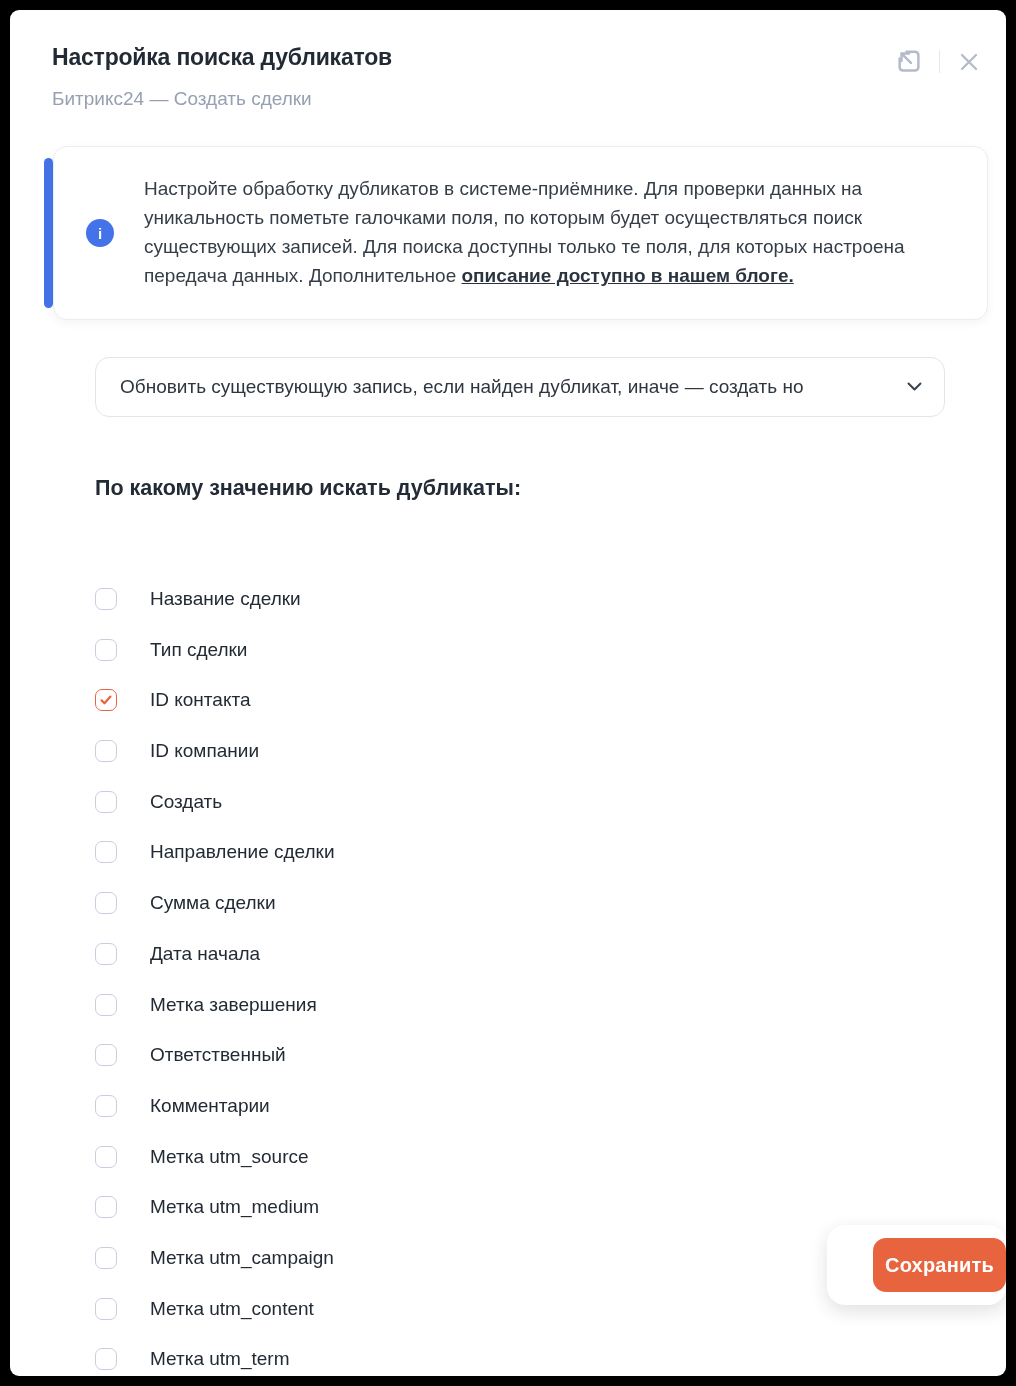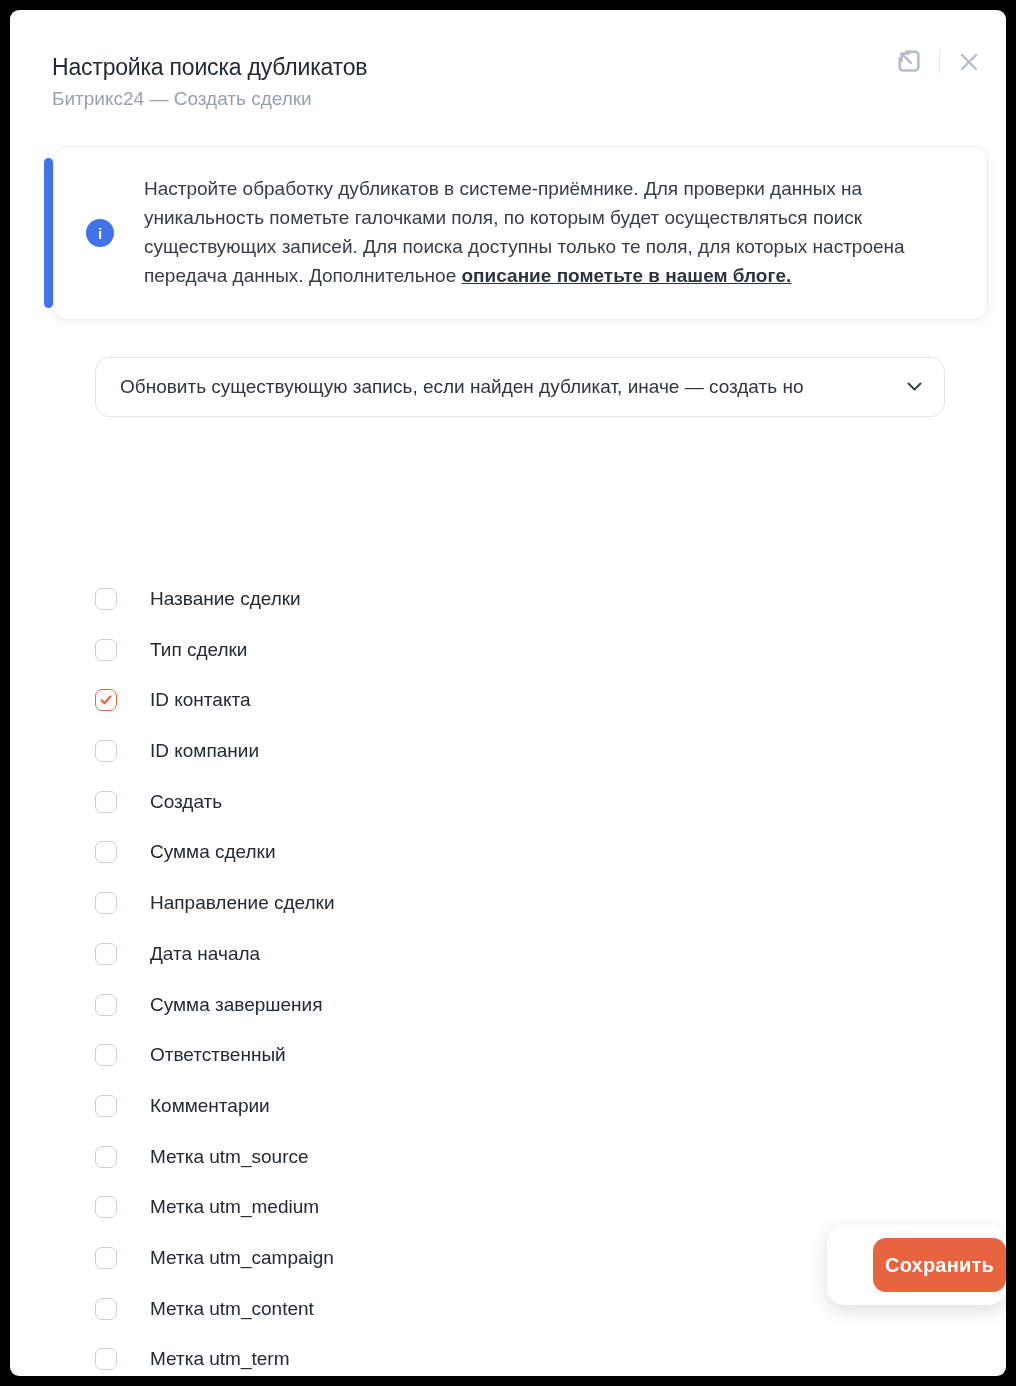--- a/index.html
+++ b/index.html
@@ -11,22 +11,22 @@
     overflow:hidden;
   }
   .modal{
     position:absolute;left:10px;top:10px;
     width:996px;height:1366px;
     background:#fff;border-radius:9px;
     overflow:hidden;
   }
   
   .title{
-    position:absolute;left:42px;top:44px;
-    font-size:23px;font-weight:normal;color:#222b35;letter-spacing:-0.2px;
+    position:absolute;left:42px;top:34px;
+    font-size:23px;font-weight:bold;color:#222b35;letter-spacing:-0.2px;
   }
   .subtitle{
     position:absolute;left:42px;top:78px;
     font-size:19px;color:#96a0b2;
   }
   .hdr-popup{position:absolute;left:884px;top:36px;width:30px;height:30px;cursor:pointer;}
   .hdr-divider{position:absolute;left:929px;top:40px;width:1px;height:23px;background:#e4e7ec;}
   .hdr-close{position:absolute;left:945px;top:38px;width:28px;height:28px;cursor:pointer;}
   
   .info-bar{
@@ -125,32 +125,33 @@
   <div class="hdr-divider"></div>
   <div class="hdr-close">
     <svg width="28" height="28" viewBox="0 0 24 24" fill="none" stroke="#b4bbc9" stroke-width="2" stroke-linecap="round">
       <path d="M6 6 L18 18 M18 6 L6 18"></path>
     </svg>
   </div>
 
   <div class="info-bar"></div>
   <div class="info-card">
     <div class="info-icon">i</div>
-    <div class="info-text"><span>Настройте обработку дубликатов в системе-приёмнике. Для проверки данных на уникальность пометьте галочками поля, по которым будет осуществляться поиск существующих записей. Для поиска доступны только те поля, для которых настроена передача данных. Дополнительное </span><a>описание пометьте в нашем блоге.</a></div>
+    <div class="info-text"><span>Настройте обработку дубликатов в системе-приёмнике. Для проверки данных на уникальность пометьте галочками поля, по которым будет осуществляться поиск существующих записей. Для поиска доступны только те поля, для которых настроена передача данных. Дополнительное </span><a>описание доступно в нашем блоге.</a></div>
   </div>
 
   <div class="dropdown">
     <div class="dropdown-value">Обновить существующую запись, если найден дубликат, иначе — создать но</div>
     <div class="dropdown-chevron">
       <svg width="15" height="10" viewBox="0 0 15 10" fill="none" stroke="#3a424d" stroke-width="2" stroke-linecap="round" stroke-linejoin="round">
         <path d="M1.5 1.5 L7.5 7.5 L13.5 1.5"></path>
       </svg>
     </div>
   </div>
 
+  <div class="section-heading">По какому значению искать дубликаты:</div>
 
   <ul class="fields-list">
       <li class="field-row">
     <span class="checkbox">
       
     </span>
     <span class="field-label">Название сделки</span>
   </li>
       <li class="field-row">
     <span class="checkbox">
@@ -175,39 +176,39 @@
       <li class="field-row">
     <span class="checkbox">
       
     </span>
     <span class="field-label">Создать</span>
   </li>
       <li class="field-row">
     <span class="checkbox">
       
     </span>
+    <span class="field-label">Направление сделки</span>
+  </li>
+      <li class="field-row">
+    <span class="checkbox">
+      
+    </span>
     <span class="field-label">Сумма сделки</span>
   </li>
       <li class="field-row">
     <span class="checkbox">
       
     </span>
-    <span class="field-label">Направление сделки</span>
-  </li>
-      <li class="field-row">
-    <span class="checkbox">
-      
-    </span>
     <span class="field-label">Дата начала</span>
   </li>
       <li class="field-row">
     <span class="checkbox">
       
     </span>
-    <span class="field-label">Сумма завершения</span>
+    <span class="field-label">Метка завершения</span>
   </li>
       <li class="field-row">
     <span class="checkbox">
       
     </span>
     <span class="field-label">Ответственный</span>
   </li>
       <li class="field-row">
     <span class="checkbox">
       

